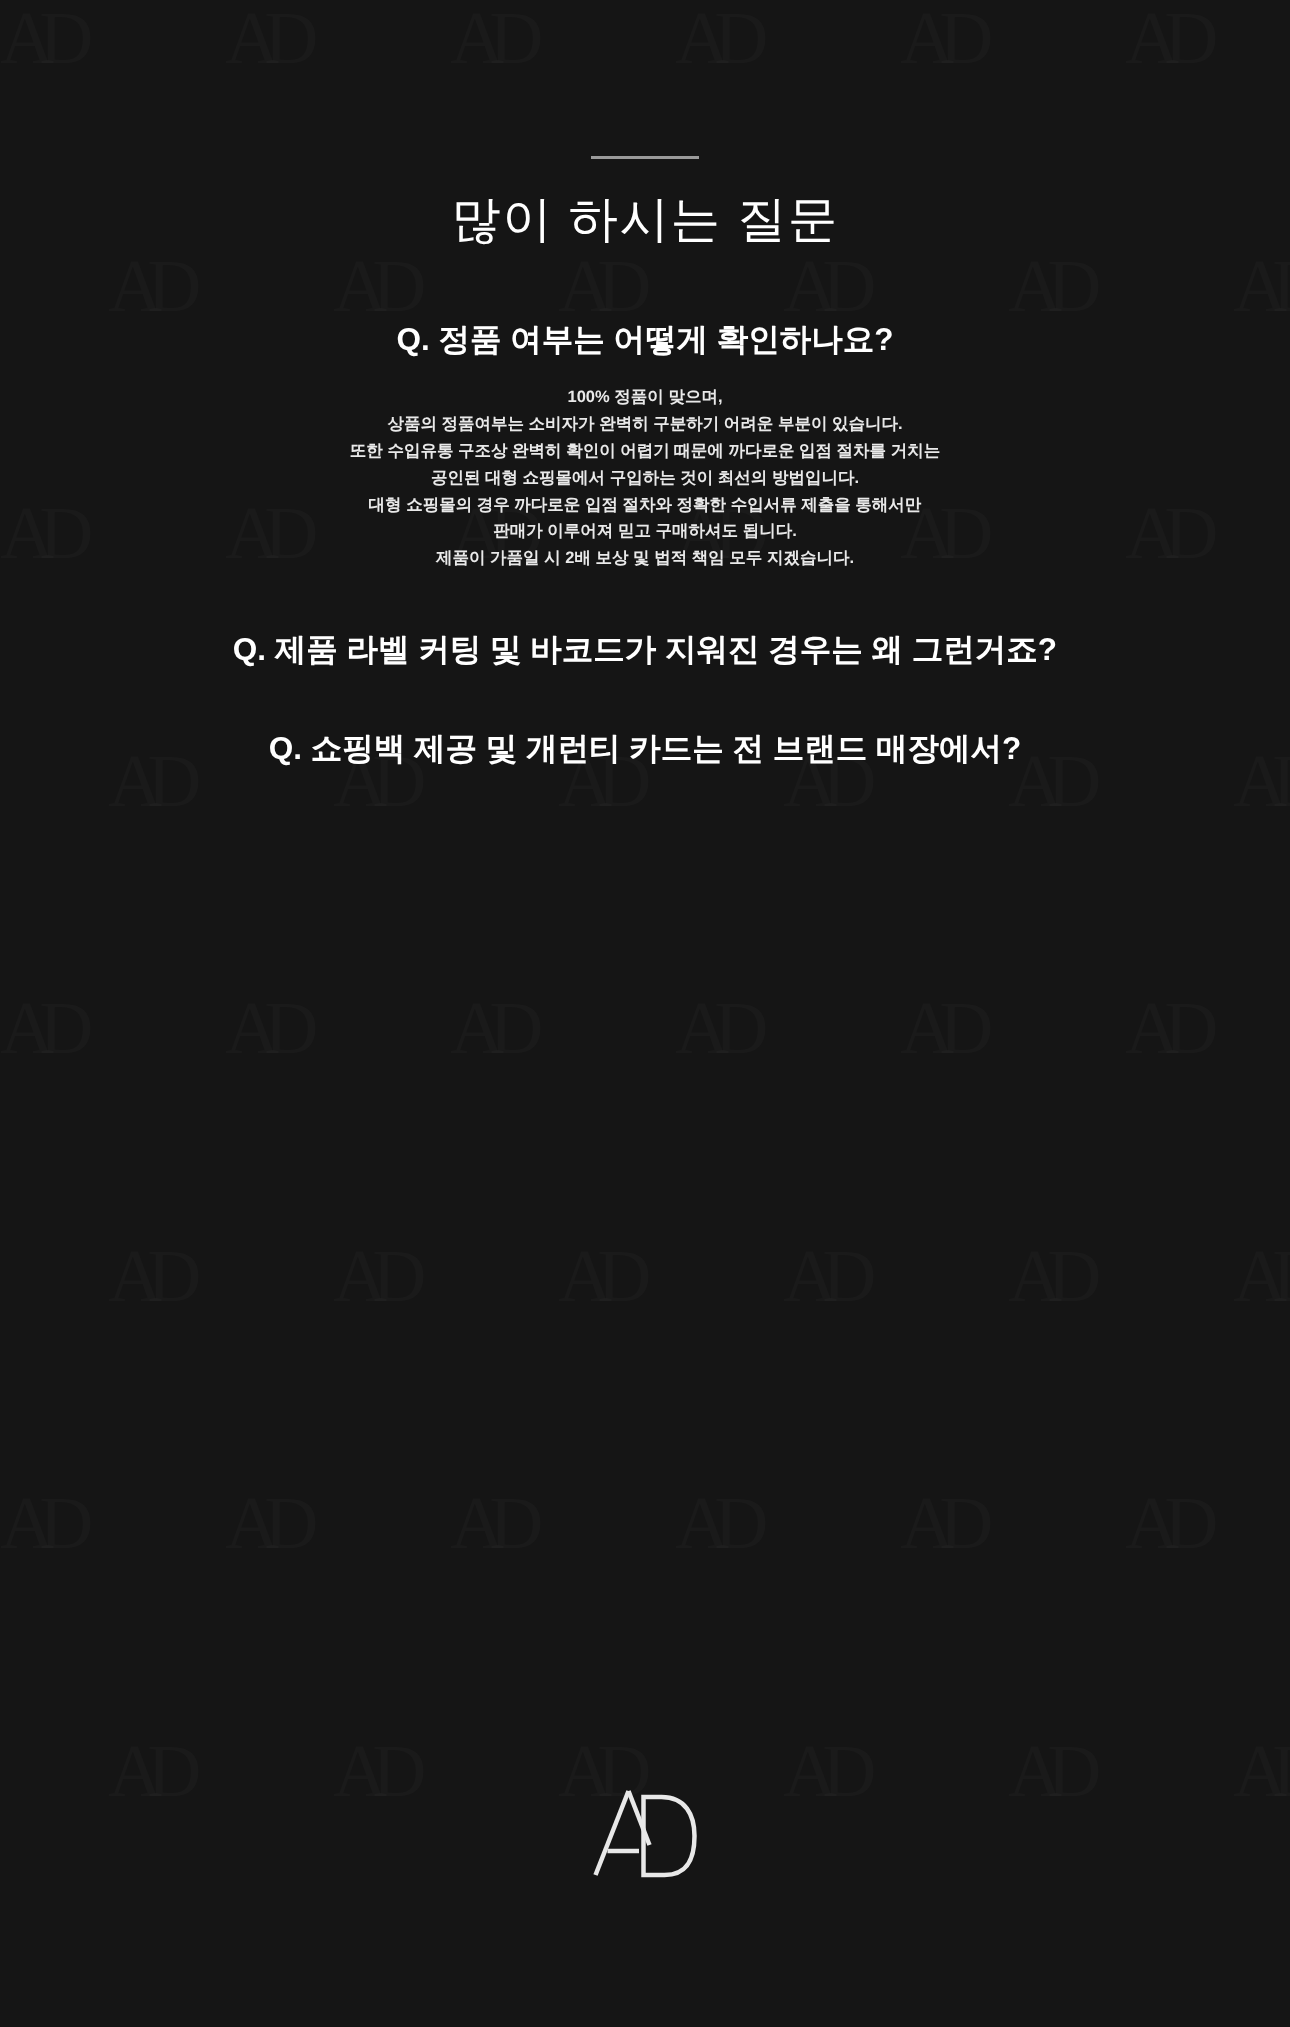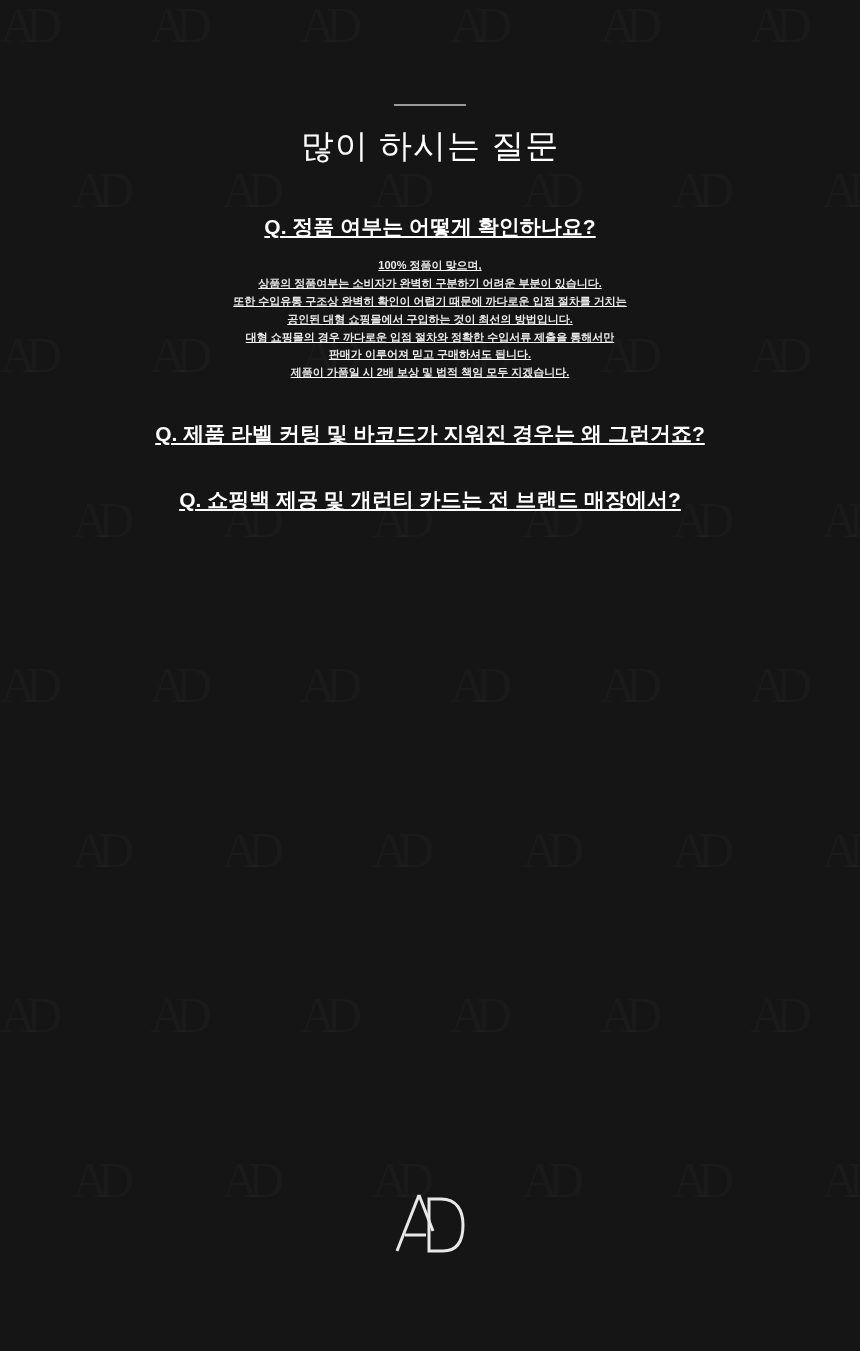--- a/index.html
+++ b/index.html
@@ -56,21 +56,20 @@
     font-size: 33px;
     font-weight: normal;
     letter-spacing: 1px;
     color: #ffffff;
   }
 
   .faq-list {
     margin: 44px 0 0 0;
     padding: 0;
     list-style: none;
-    text-decoration: underline;
   }
 
   .faq-item {
     margin: 0 0 38px 0;
     padding: 0 26px;
   }
 
   .faq-q {
     font-size: 21px;
     font-weight: bold;

